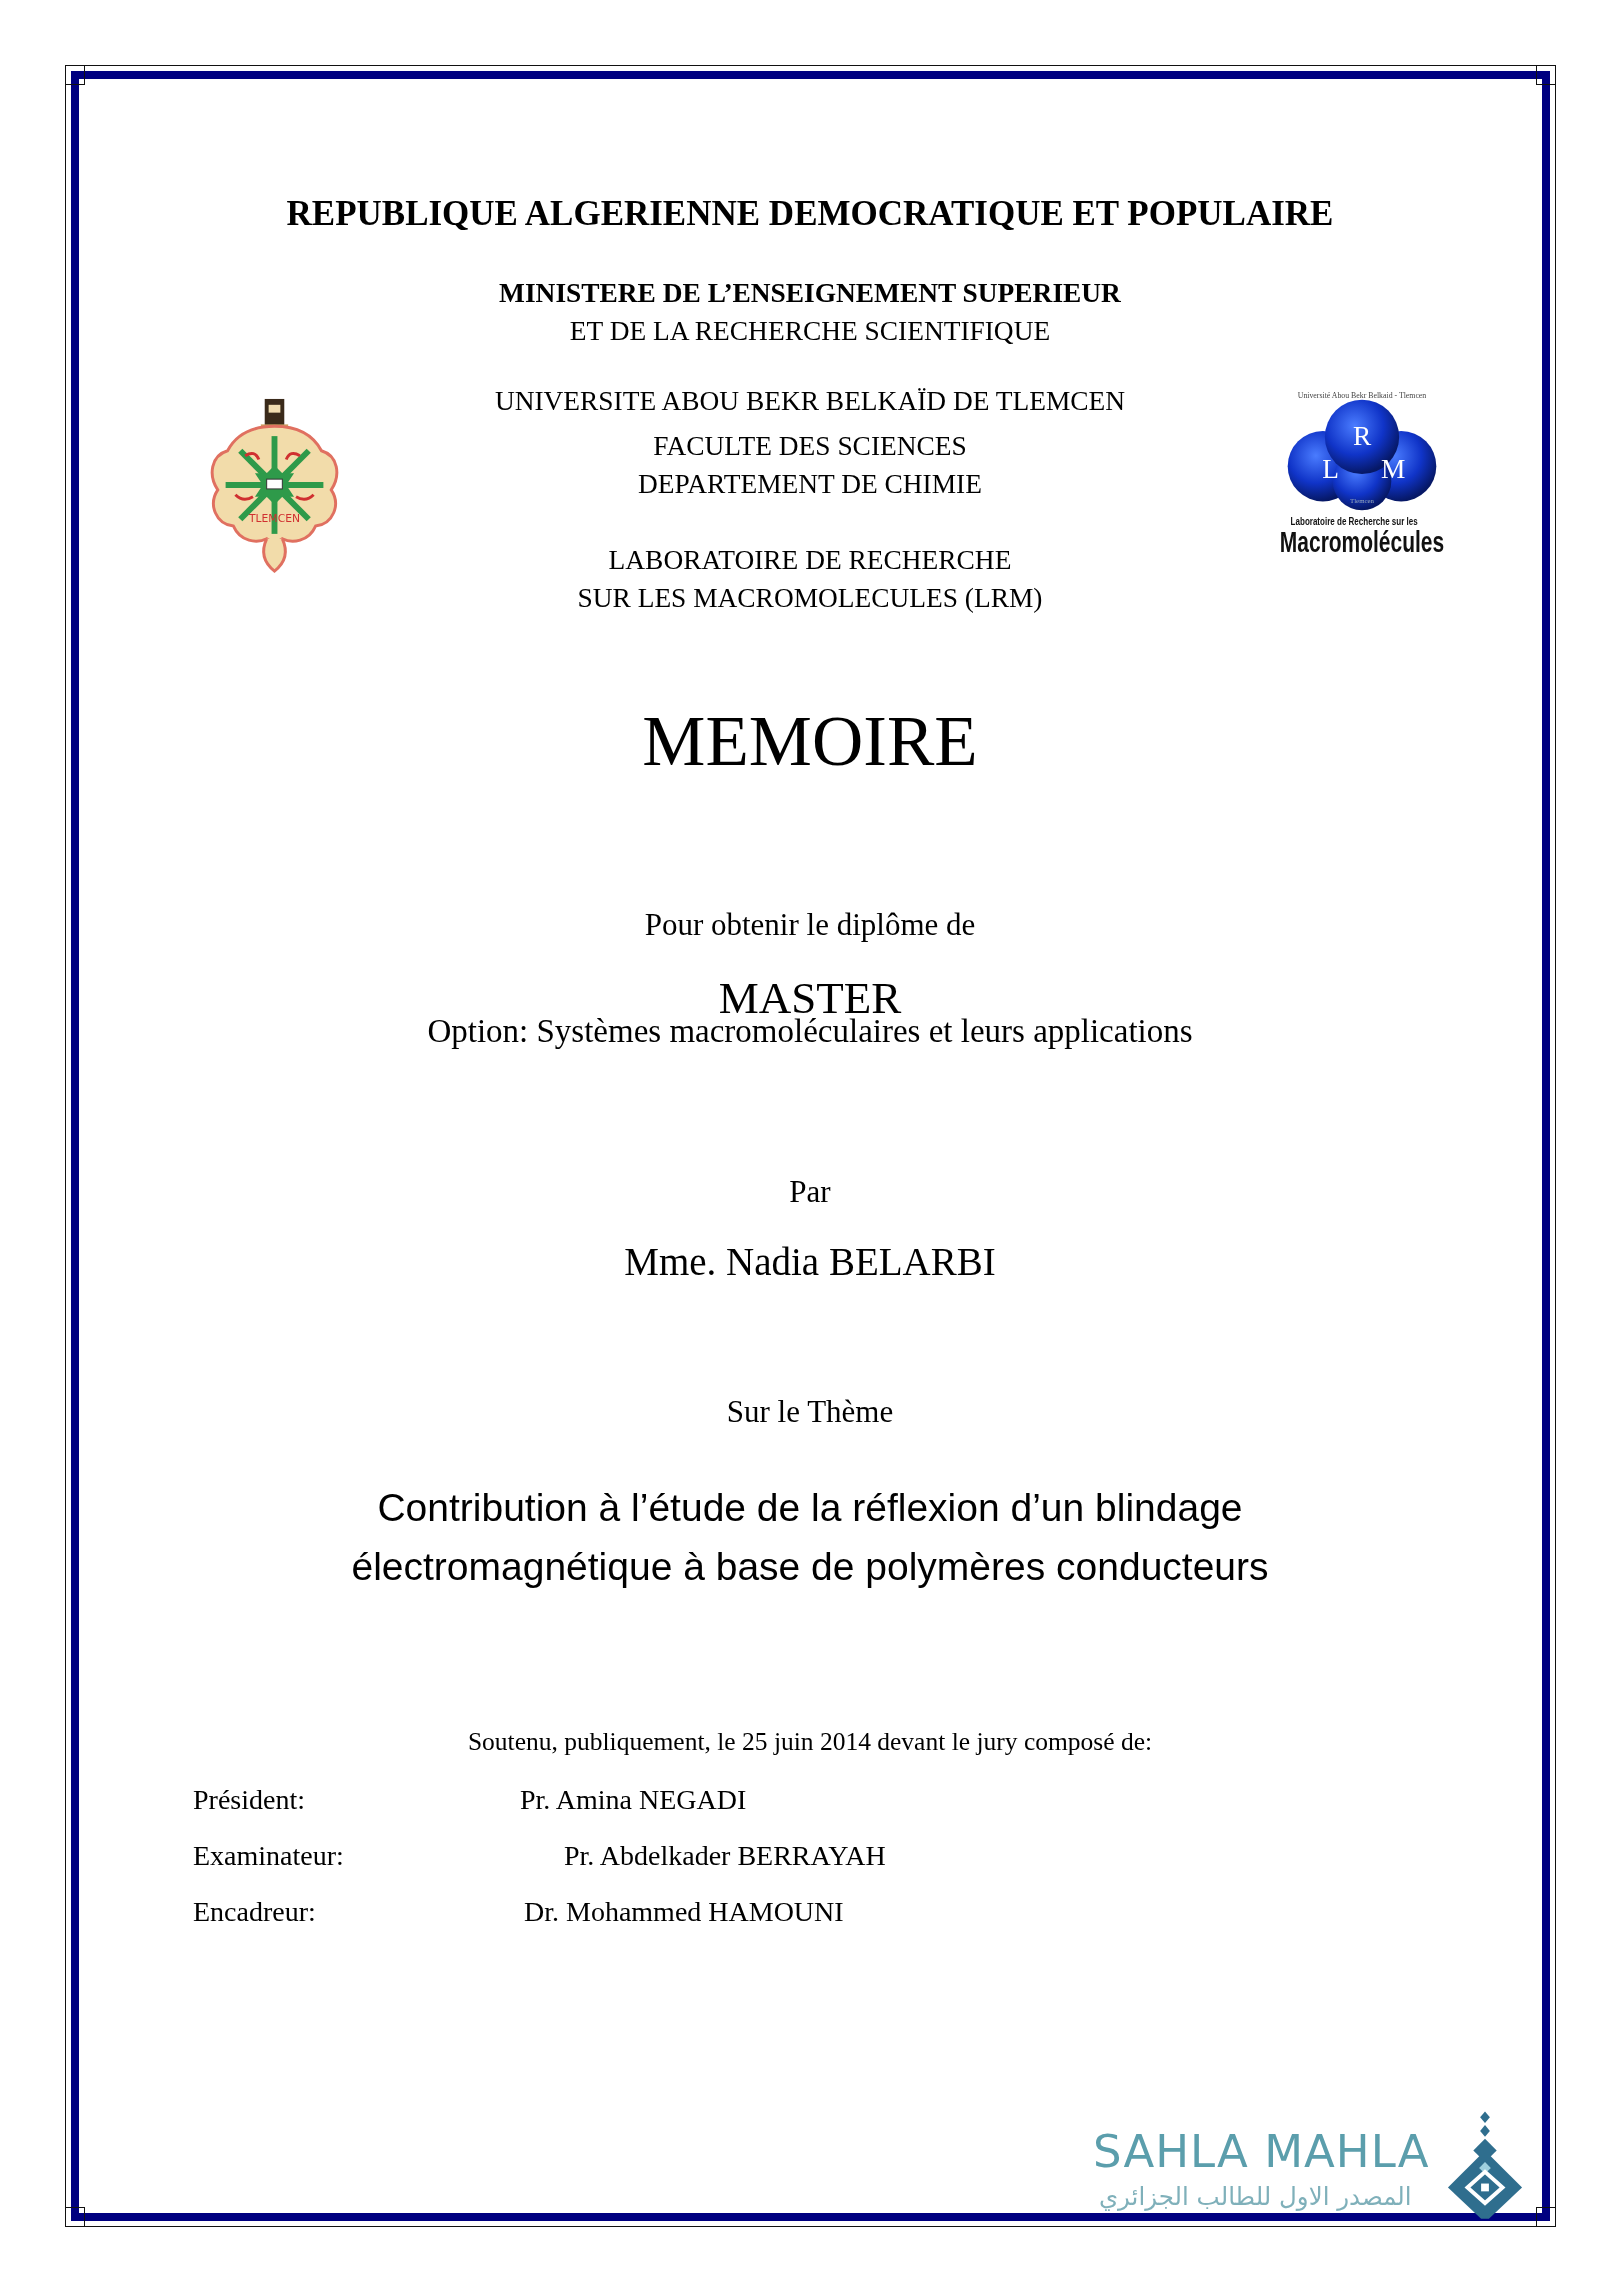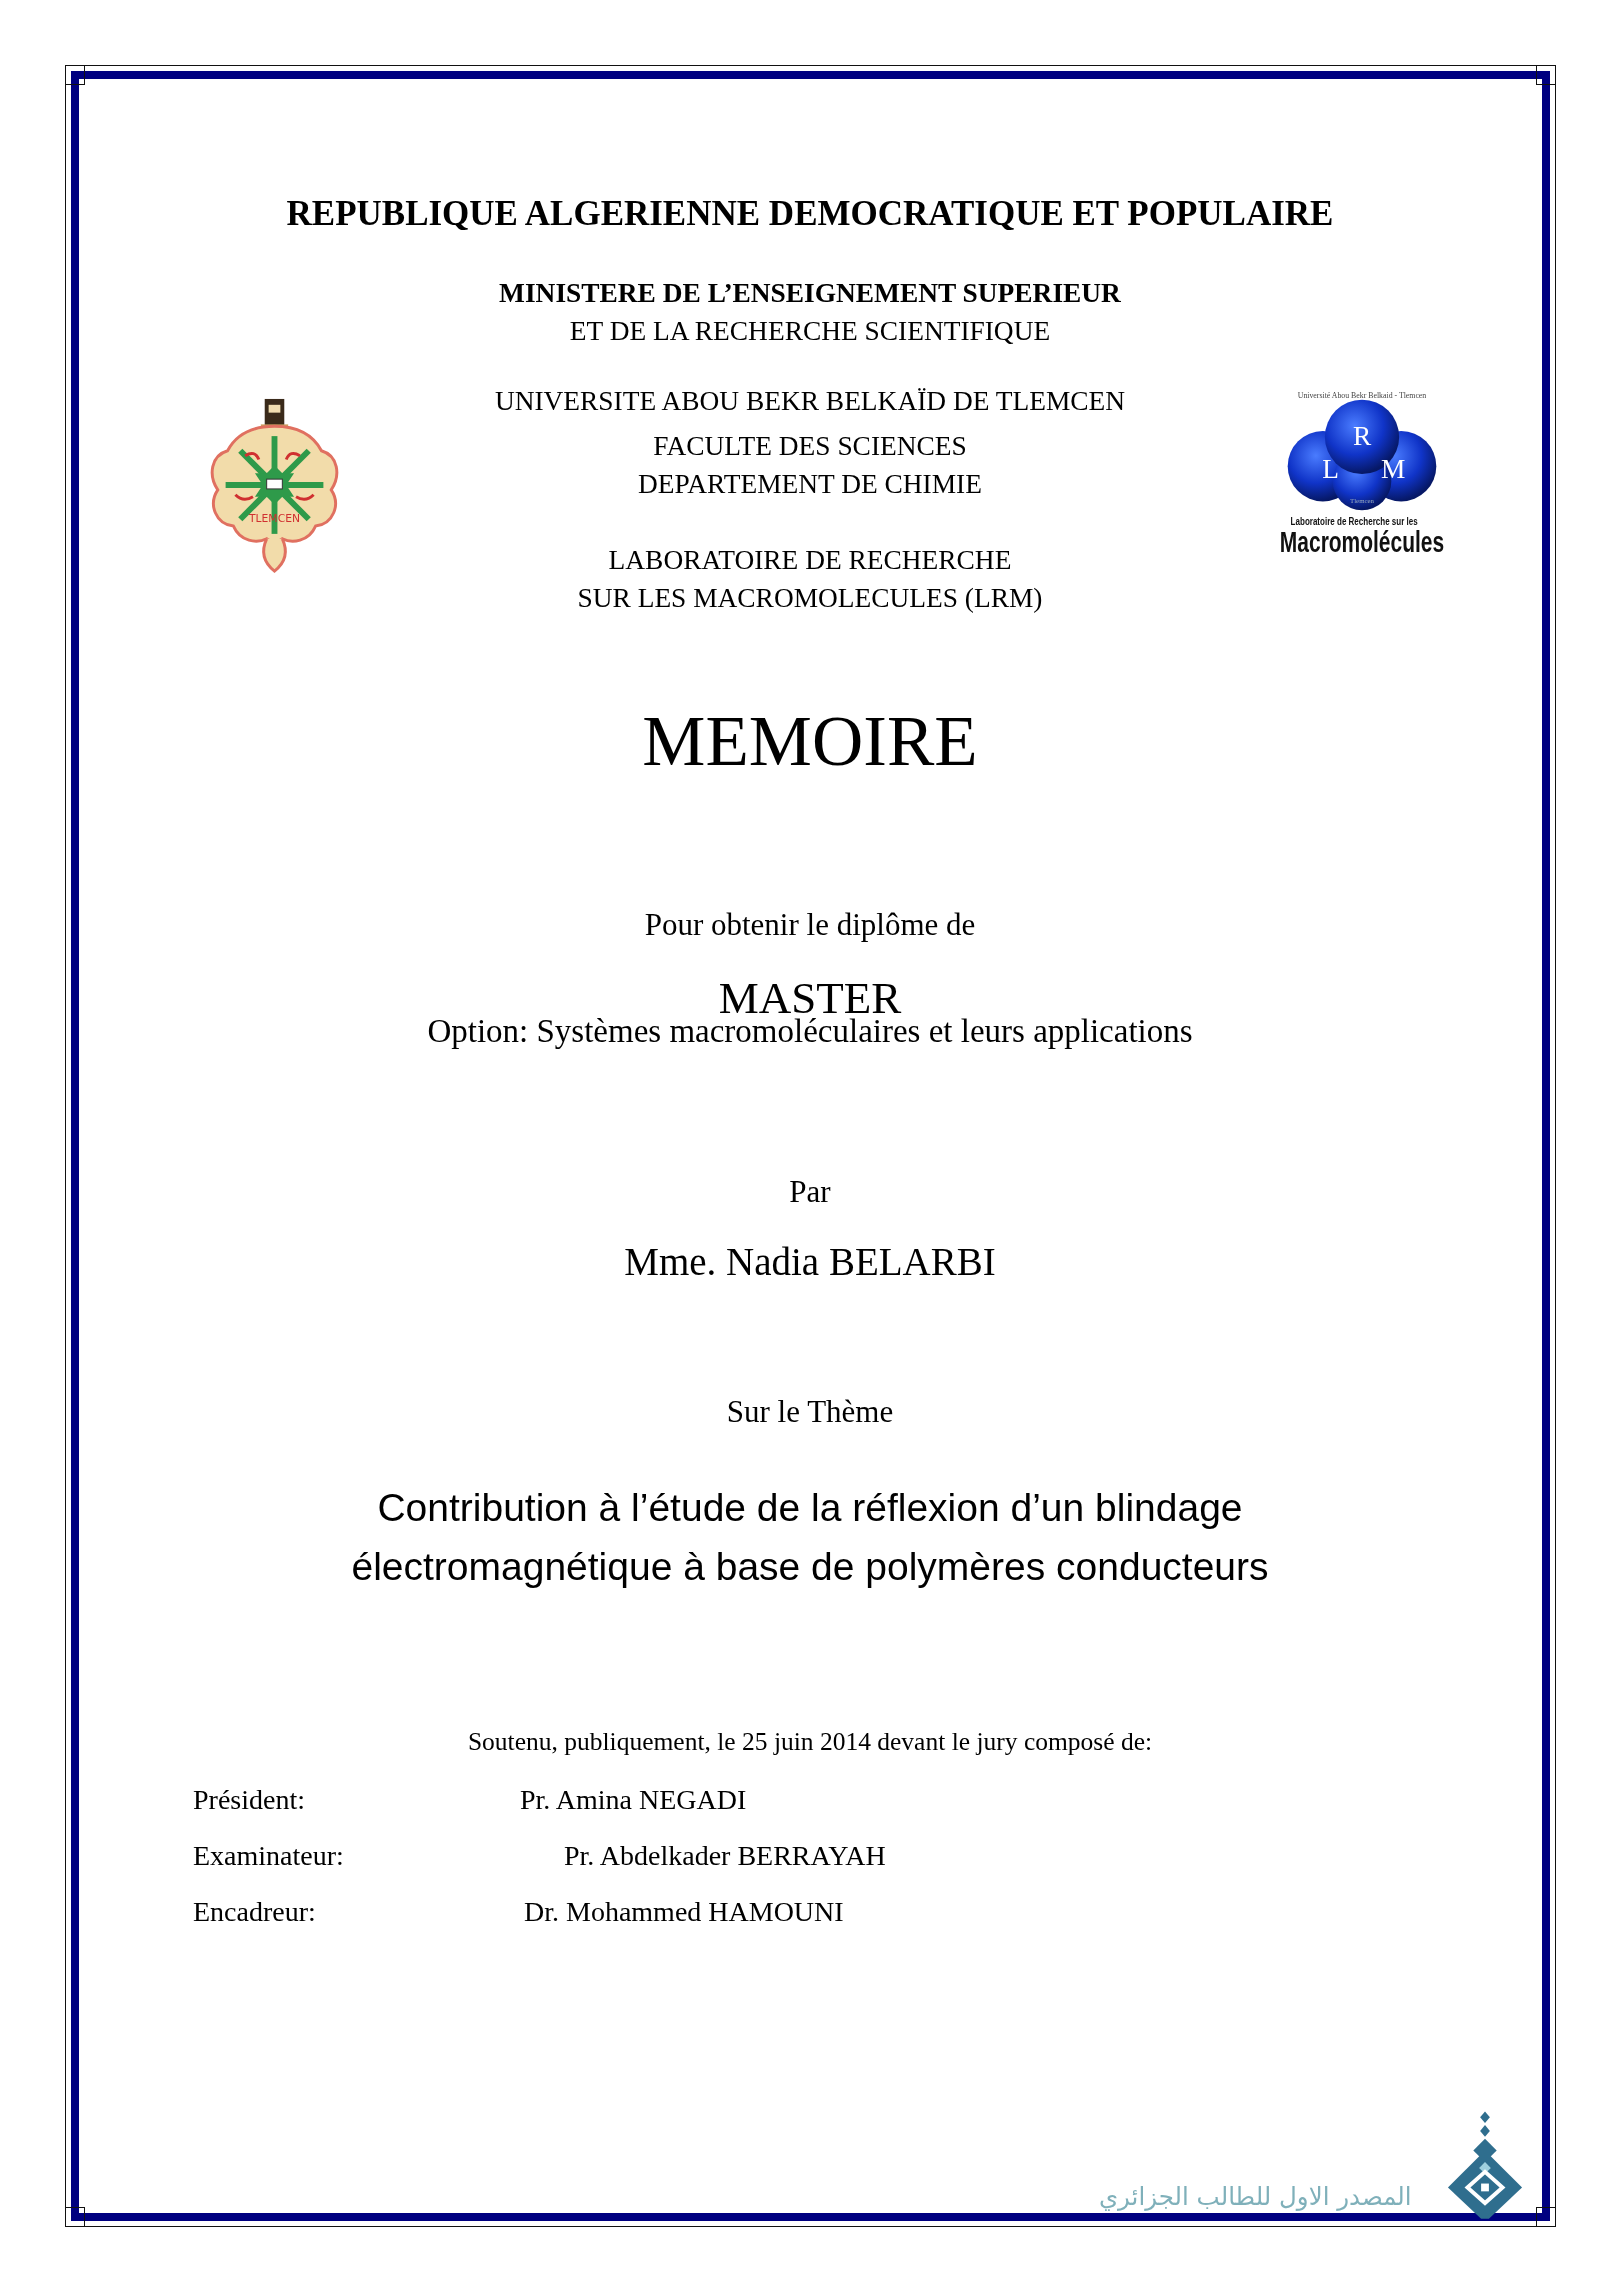--- a/index.html
+++ b/index.html
@@ -119,20 +119,21 @@
 <div class="jury-row" style="top:1840px;">
   <span class="jury-label">Examinateur:</span>
   <span class="jury-name" style="left:323px;margin-left:48px;">Pr. Abdelkader BERRAYAH</span>
 </div>
 <div class="jury-row" style="top:1896px;">
   <span class="jury-label">Encadreur:</span>
   <span class="jury-name" style="left:331px;">Dr. Mohammed HAMOUNI</span>
 </div>
 
 <div class="sahla">
+  <span class="sahla-text">SAHLA MAHLA</span>
   <span class="sahla-sub">المصدر الاول للطالب الجزائري</span>
   <svg class="abs" style="left:353px;top:-5.9px;" width="78" height="110" viewBox="0 0 80 112">
     <polygon points="40,0 45,6 40,12 35,6" fill="#2f6e8e"></polygon>
     <polygon points="40,14 45,20 40,26 35,20" fill="#2f6e8e"></polygon>
     <polygon points="40,28 52,40 40,52 28,40" fill="#2f6e8e"></polygon>
     <polygon points="40,40 78,78 44,110 36,110 2,78" fill="#2f6e8e"></polygon>
     <polygon points="40,52 46,58 40,64 34,58" fill="#9fd0de"></polygon>
     <path d="M22 78 L40 62 L58 78 L40 94 Z" fill="none" stroke="#ffffff" stroke-width="4"></path>
     <rect x="36" y="74" width="8" height="8" fill="#ffffff"></rect>
   </svg>

